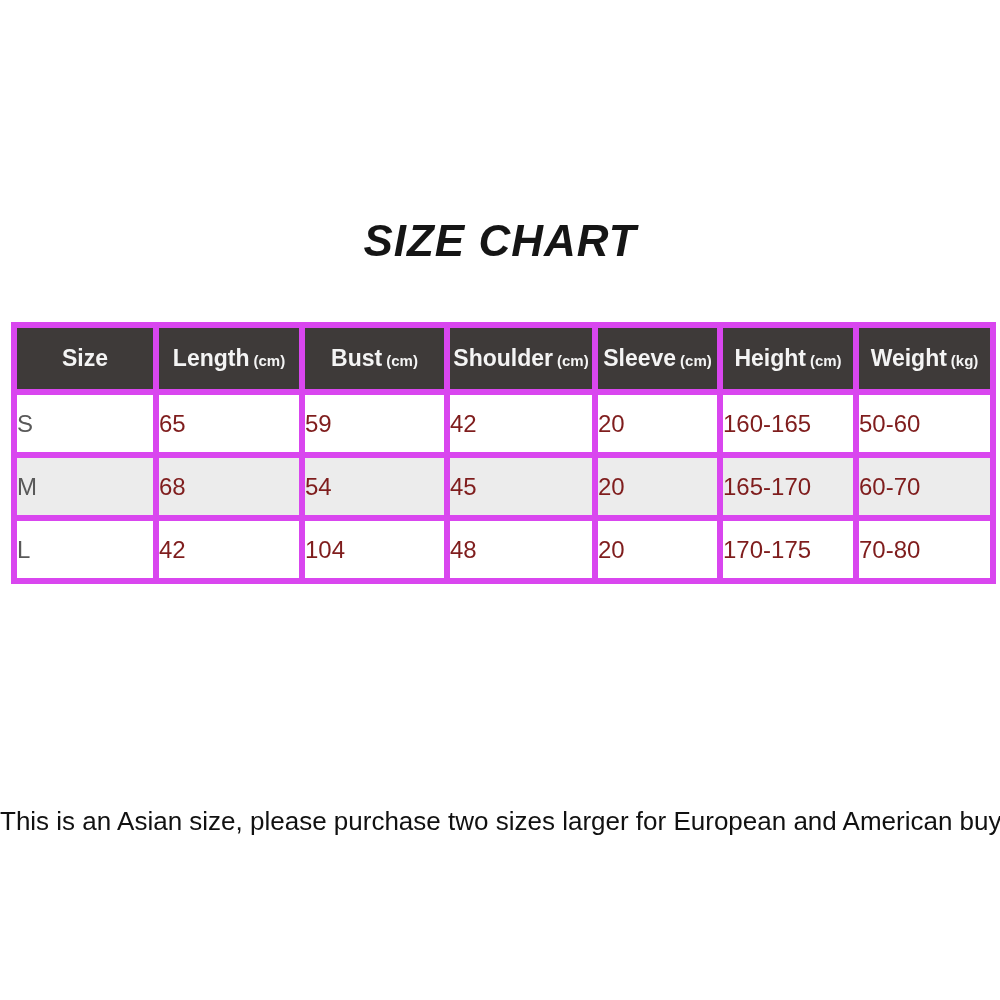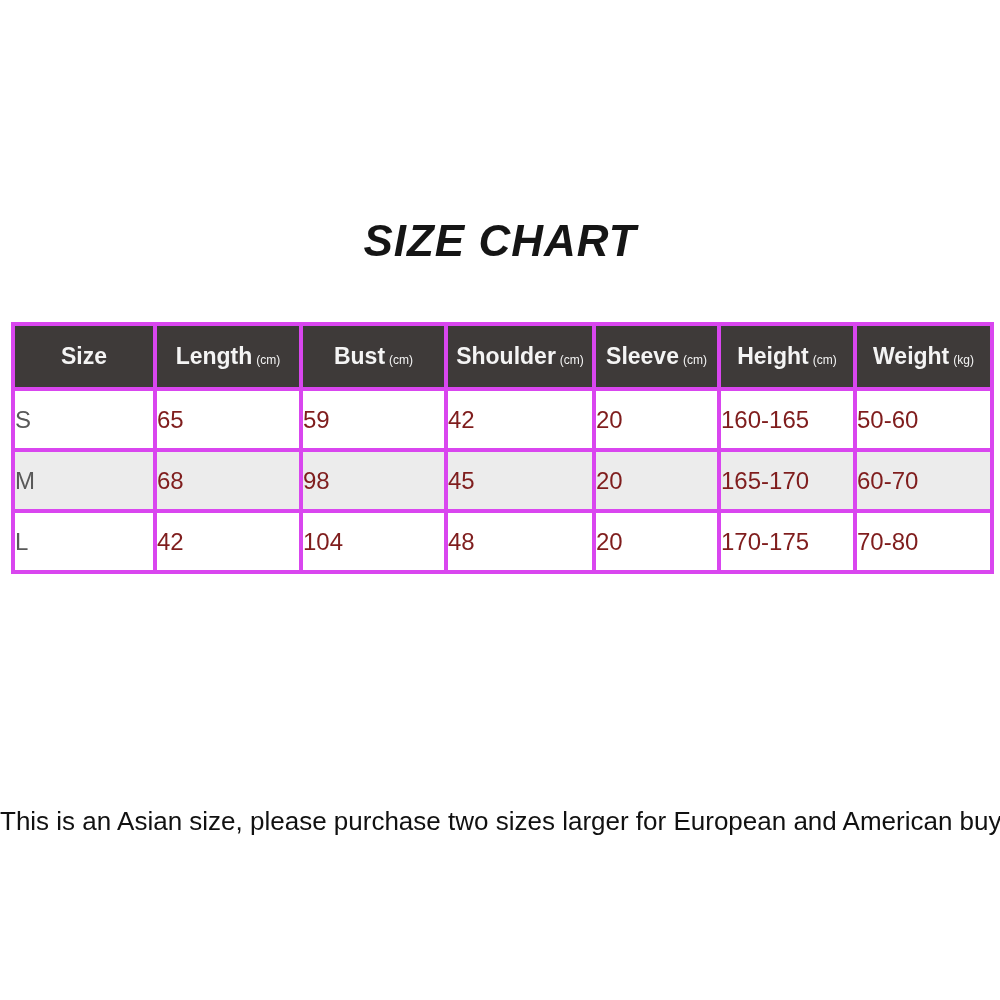--- a/index.html
+++ b/index.html
@@ -22,35 +22,35 @@
     white-space: nowrap;
   }
   table.size-chart {
     position: absolute;
     top: 322px; left: 11px;
     width: 979px;
     border-collapse: collapse;
     table-layout: fixed;
   }
   table.size-chart th, table.size-chart td {
-    border: 4px solid #d946ef;
+    border: 6px solid #d946ef;
     vertical-align: middle;
     padding: 0;
   }
   table.size-chart thead th {
     background: #3e3a39;
     color: #f4f4f4;
     height: 61px;
     font-size: 23px;
     font-weight: bold;
     white-space: nowrap;
   }
   table.size-chart thead .hunit {
-    font-size: 12px;
-    font-weight: normal;
+    font-size: 15px;
+    font-weight: bold;
     margin-left: 4px;
   }
   table.size-chart tbody td {
     height: 57px;
     font-size: 24px;
     color: #7f1d1d;
     background: #ffffff;
   }
   table.size-chart tbody tr:nth-child(even) td { background: #ececec; }
   table.size-chart tbody td:first-child { color: #595959; }
@@ -95,21 +95,21 @@
         <td>65</td>
         <td>59</td>
         <td>42</td>
         <td>20</td>
         <td>160-165</td>
         <td>50-60</td>
       </tr>
       <tr>
         <td>M</td>
         <td>68</td>
-        <td>98</td>
+        <td>54</td>
         <td>45</td>
         <td>20</td>
         <td>165-170</td>
         <td>60-70</td>
       </tr>
       <tr>
         <td>L</td>
         <td>42</td>
         <td>104</td>
         <td>48</td>

